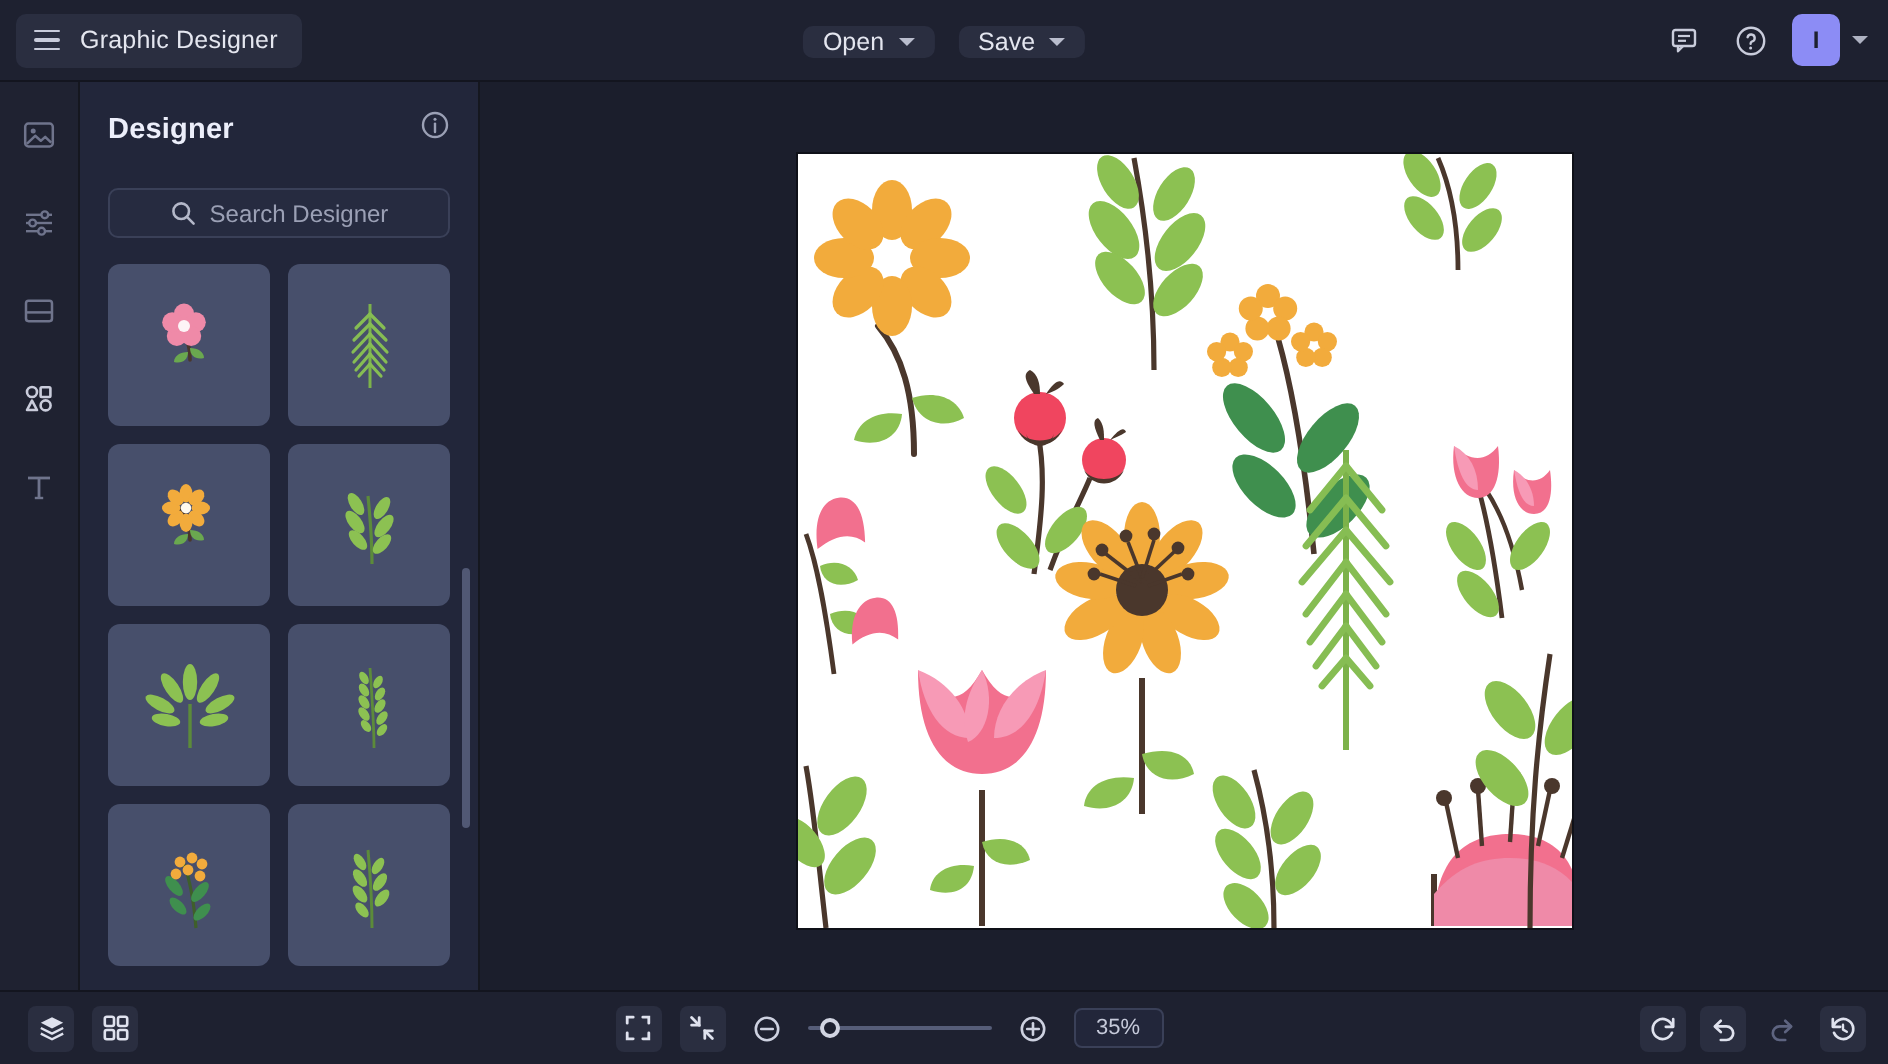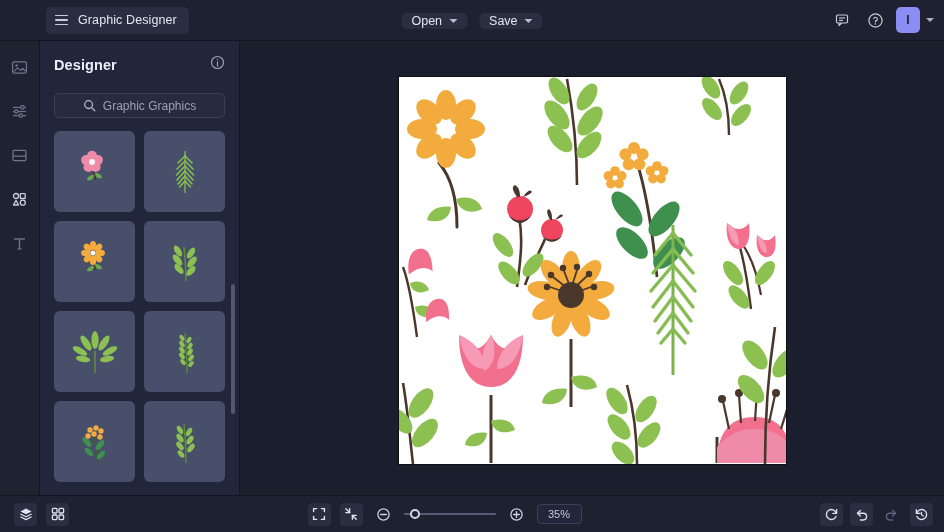--- a/index.html
+++ b/index.html
@@ -19,21 +19,20 @@
     border-bottom: 1px solid #13151f;
     display: flex; align-items: center;
     position: relative;
     padding: 0 10px 0 8px;
   }
   .menu-chip {
     display: flex; align-items: center; gap: 10px;
     height: 27px; padding: 0 12px 0 9px;
     background: #2a2e40; border-radius: 5px;
     cursor: pointer;
-    margin-left: 38px;
   }
   .menu-chip .label { color: #e4e6ef; font-size: 12.5px; letter-spacing: .1px; }
   .hamburger { display: flex; flex-direction: column; justify-content: center; gap: 3px; width: 13px; }
   .hamburger i { display: block; height: 1.5px; background: #c9ccdb; border-radius: 1px; }
 
   .center-actions {
     position: absolute; left: 50%; top: 0; height: 41px;
     transform: translateX(-50%);
     display: flex; align-items: center; gap: 12px;
   }
@@ -301,21 +300,21 @@
         </div>
       </div>
 
       <div class="panel-body">
 
         <div class="search-box">
           <svg width="13" height="13" viewBox="0 0 13 13">
             <circle cx="5.6" cy="5.6" r="3.9" fill="none" stroke="#b4b8c9" stroke-width="1.3"></circle>
             <line x1="8.6" y1="8.6" x2="11.8" y2="11.8" stroke="#b4b8c9" stroke-width="1.3" stroke-linecap="round"></line>
           </svg>
-          <span class="ph">Graphic Graphics</span>
+          <span class="ph">Search Designer</span>
         </div>
       </div>
 
       <div class="grid-scroll">
         <div class="grid">
 
           <div class="tile">
             <svg width="54" height="54" viewBox="0 0 54 54">
               <path d="M27 34 C27 26 25 22 21 19" stroke="#4a372c" stroke-width="1.8" fill="none" stroke-linecap="round"></path>
               <path d="M27 28 C31 28 34 30 34 33 C30 34 27 32 27 28Z" fill="#6aa84f"></path>

